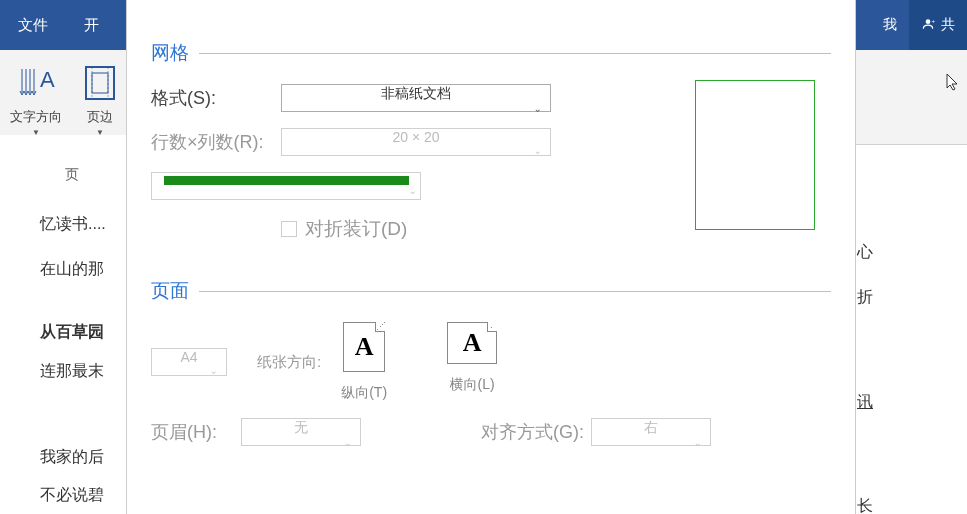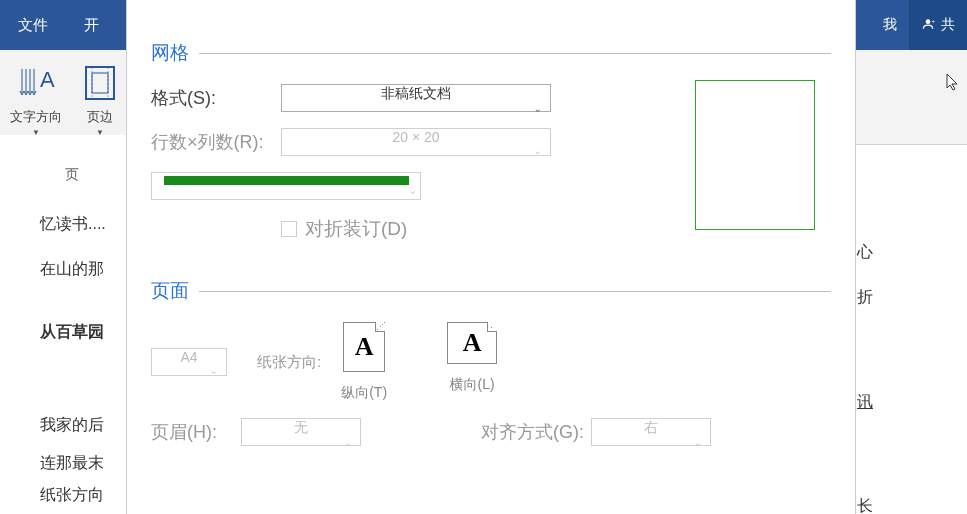--- a/index.html
+++ b/index.html
@@ -117,23 +117,23 @@
     <div class="tool-label">页边</div>
     <div class="tool-dropdown-arrow">▼</div>
   </div>
 </div>
 
 <div class="doc-bg" style="top:135px">
   <div style="font-size:14px;color:#666;margin-left:25px;margin-bottom:8px">页</div>
   <div>忆读书....</div>
   <div>在山的那</div>
   <div class="bold" style="margin-top:18px">从百草园</div>
+  <div style="line-height:2">连那最末</div>
   <div style="margin-top:48px">我家的后</div>
-  <div style="line-height:2">连那最末</div>
-  <div style="line-height:2">纸张方向</div>
+  <div style="line-height:2">不必说碧</div>
   <div style="line-height:2">吟，肥胖</div>
 </div>
 
 <div class="doc-right" style="top:170px">
   <div style="height:40px"></div>
   <div>心</div>
   <div>折</div>
   <div style="height:60px"></div>
   <div class="underline">讯</div>
   <div style="height:60px"></div>

